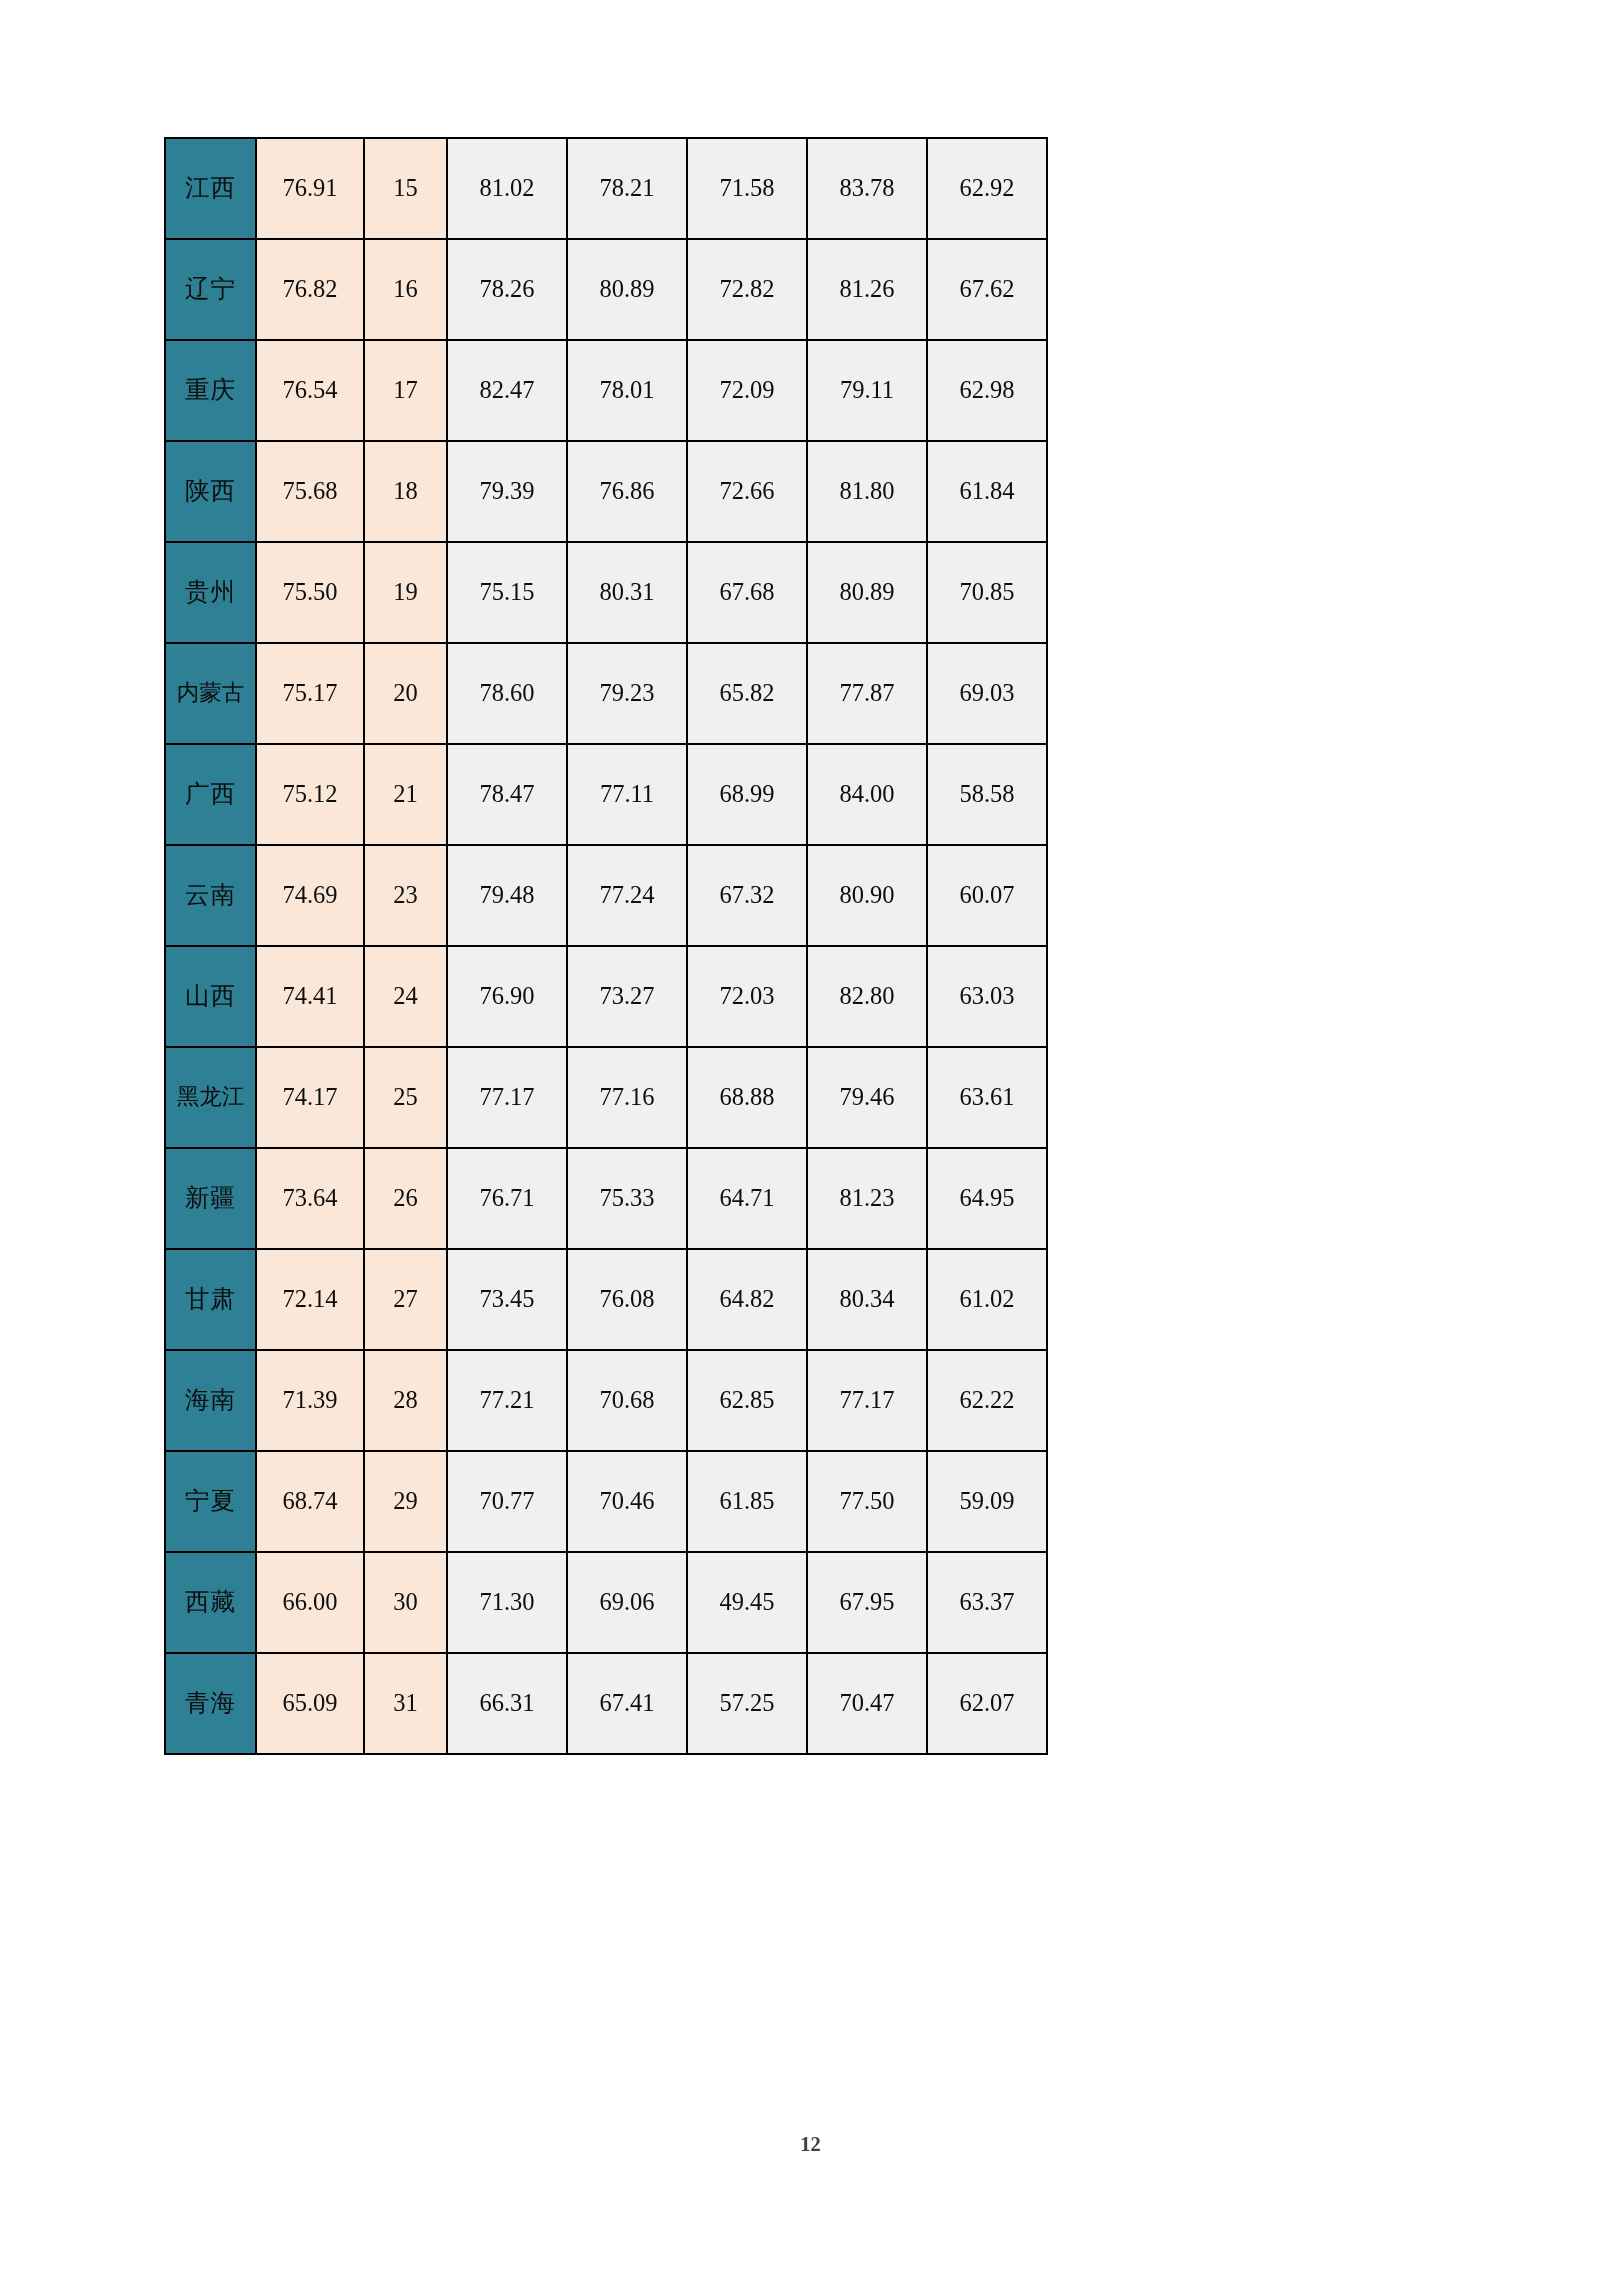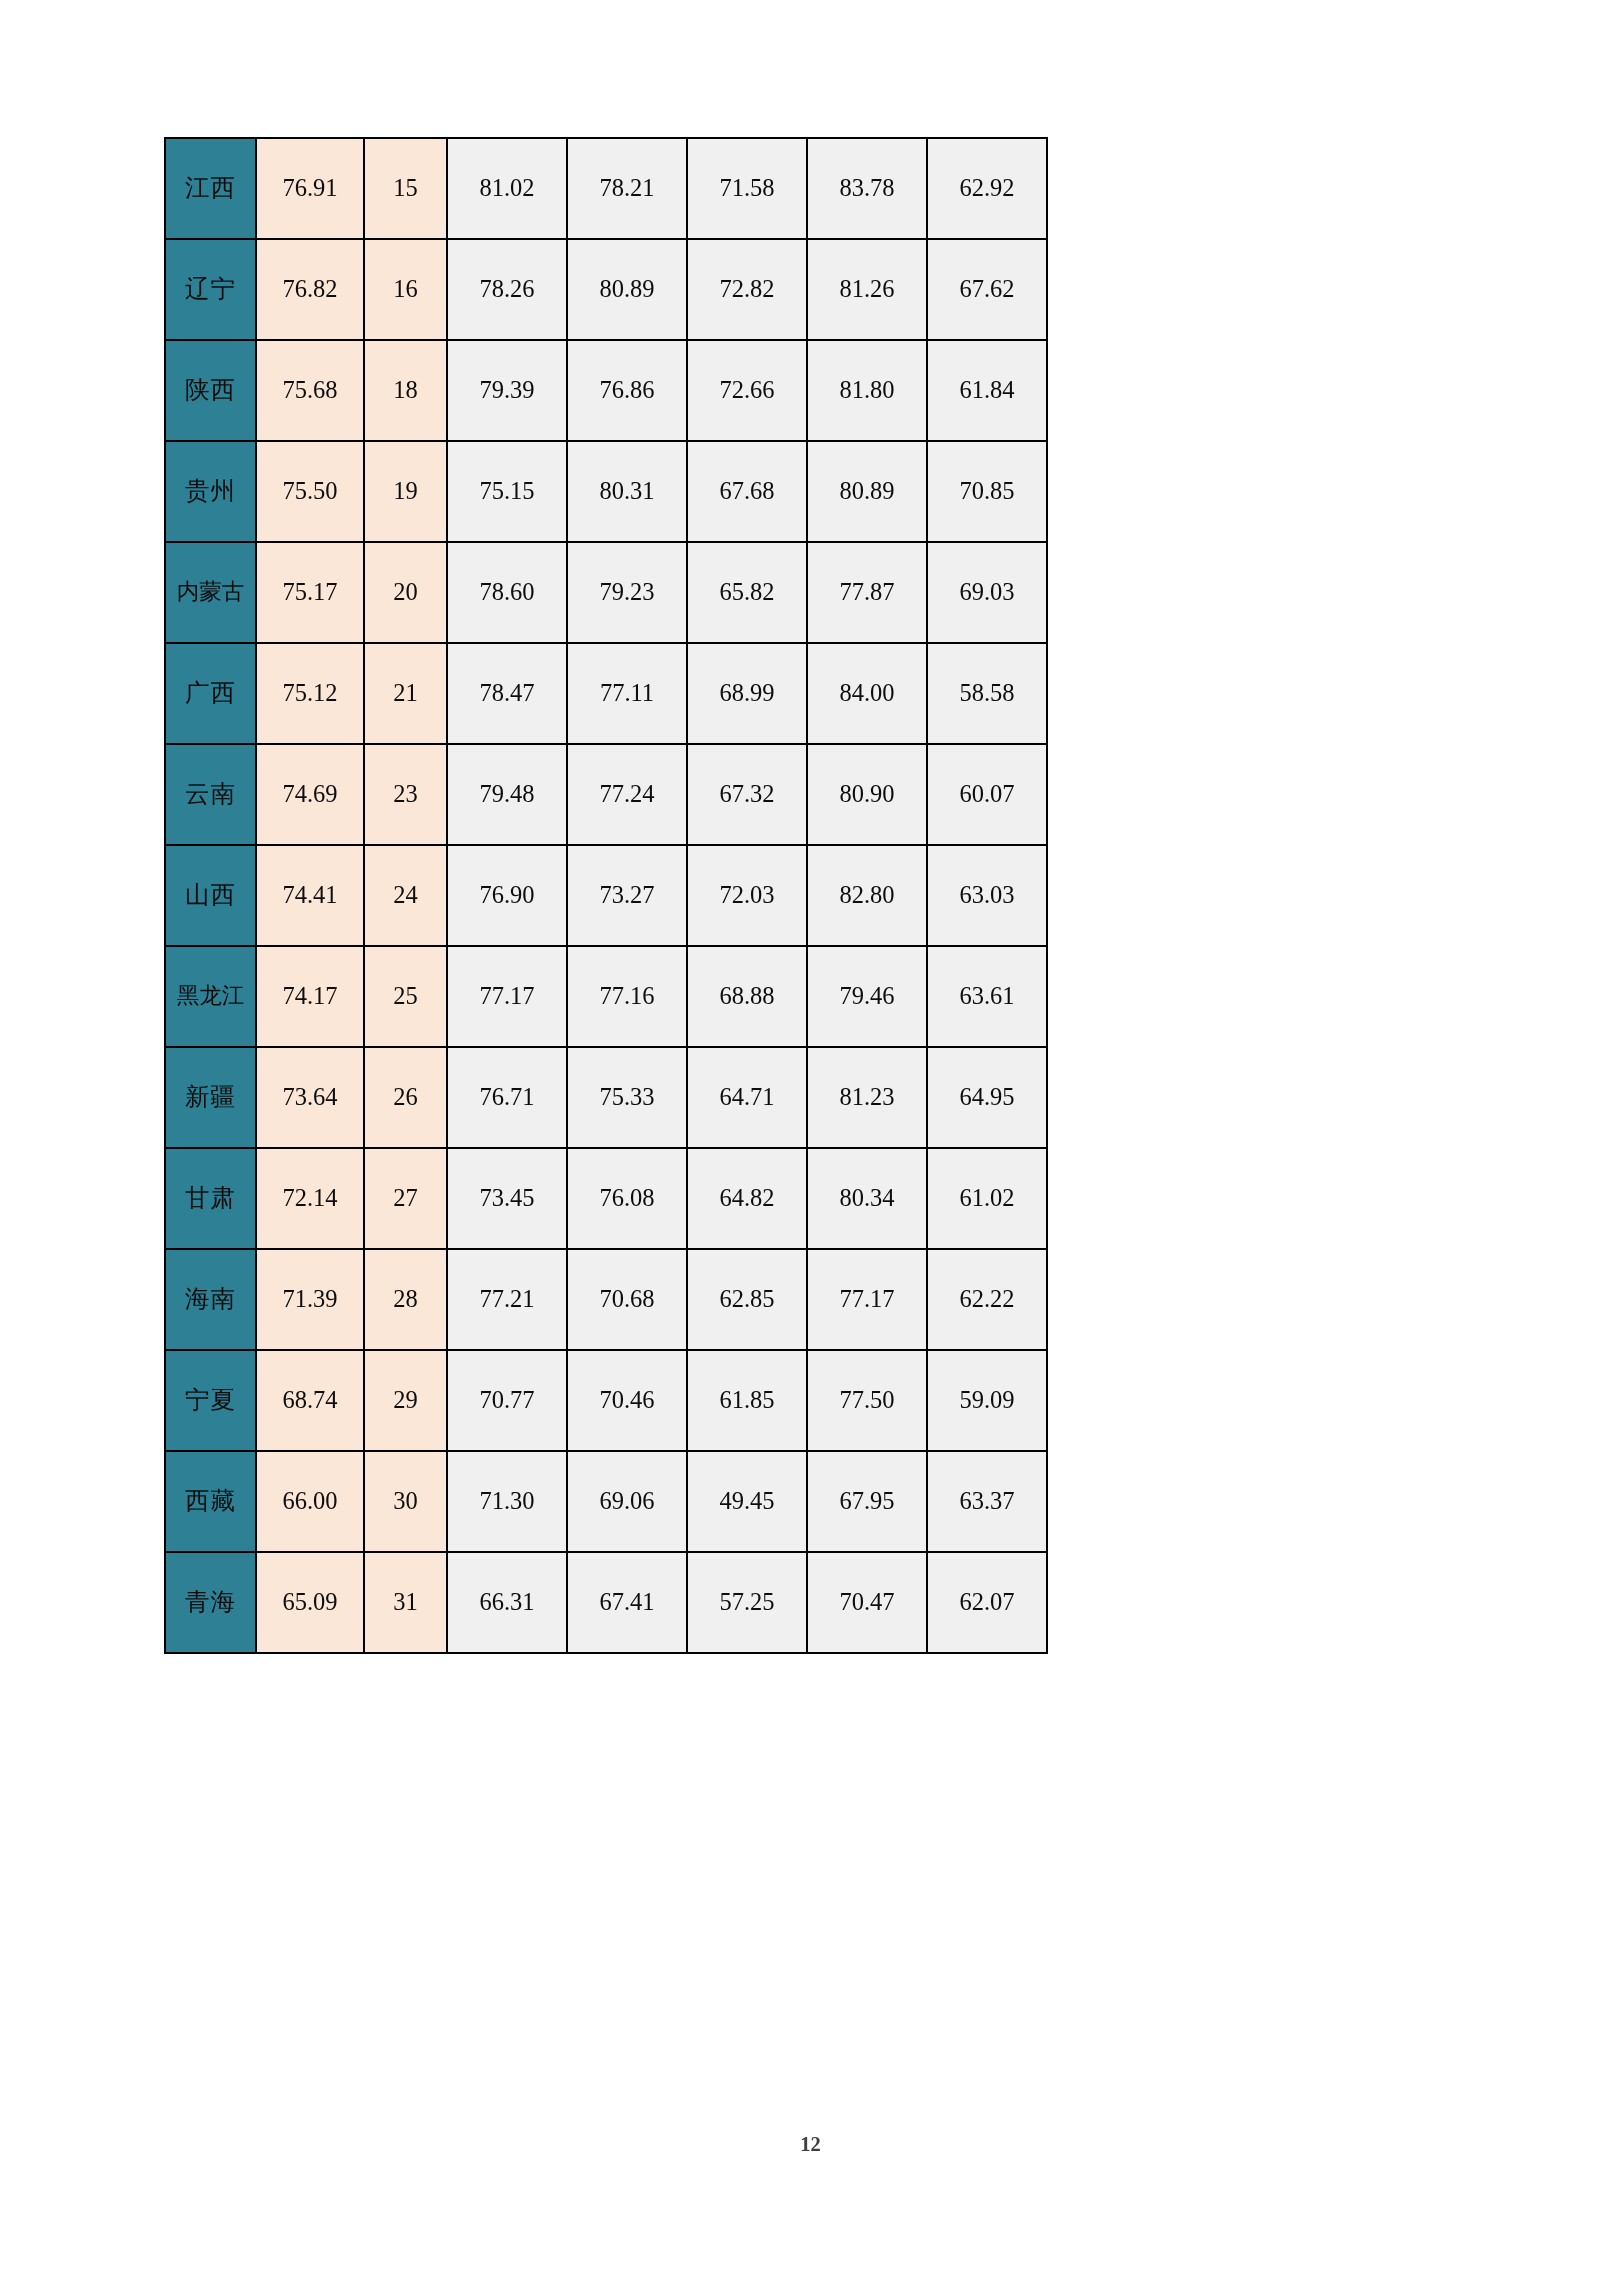--- a/index.html
+++ b/index.html
@@ -121,20 +121,30 @@
             <td class="cell-name">辽宁</td>
             <td class="cell-score">76.82</td>
             <td class="cell-rank">16</td>
             <td class="cell-metric">78.26</td>
             <td class="cell-metric">80.89</td>
             <td class="cell-metric">72.82</td>
             <td class="cell-metric">81.26</td>
             <td class="cell-metric">67.62</td>
           </tr>
           <tr>
+            <td class="cell-name">重庆</td>
+            <td class="cell-score">76.54</td>
+            <td class="cell-rank">17</td>
+            <td class="cell-metric">82.47</td>
+            <td class="cell-metric">78.01</td>
+            <td class="cell-metric">72.09</td>
+            <td class="cell-metric">79.11</td>
+            <td class="cell-metric">62.98</td>
+          </tr>
+          <tr>
             <td class="cell-name">陕西</td>
             <td class="cell-score">75.68</td>
             <td class="cell-rank">18</td>
             <td class="cell-metric">79.39</td>
             <td class="cell-metric">76.86</td>
             <td class="cell-metric">72.66</td>
             <td class="cell-metric">81.80</td>
             <td class="cell-metric">61.84</td>
           </tr>
           <tr>

